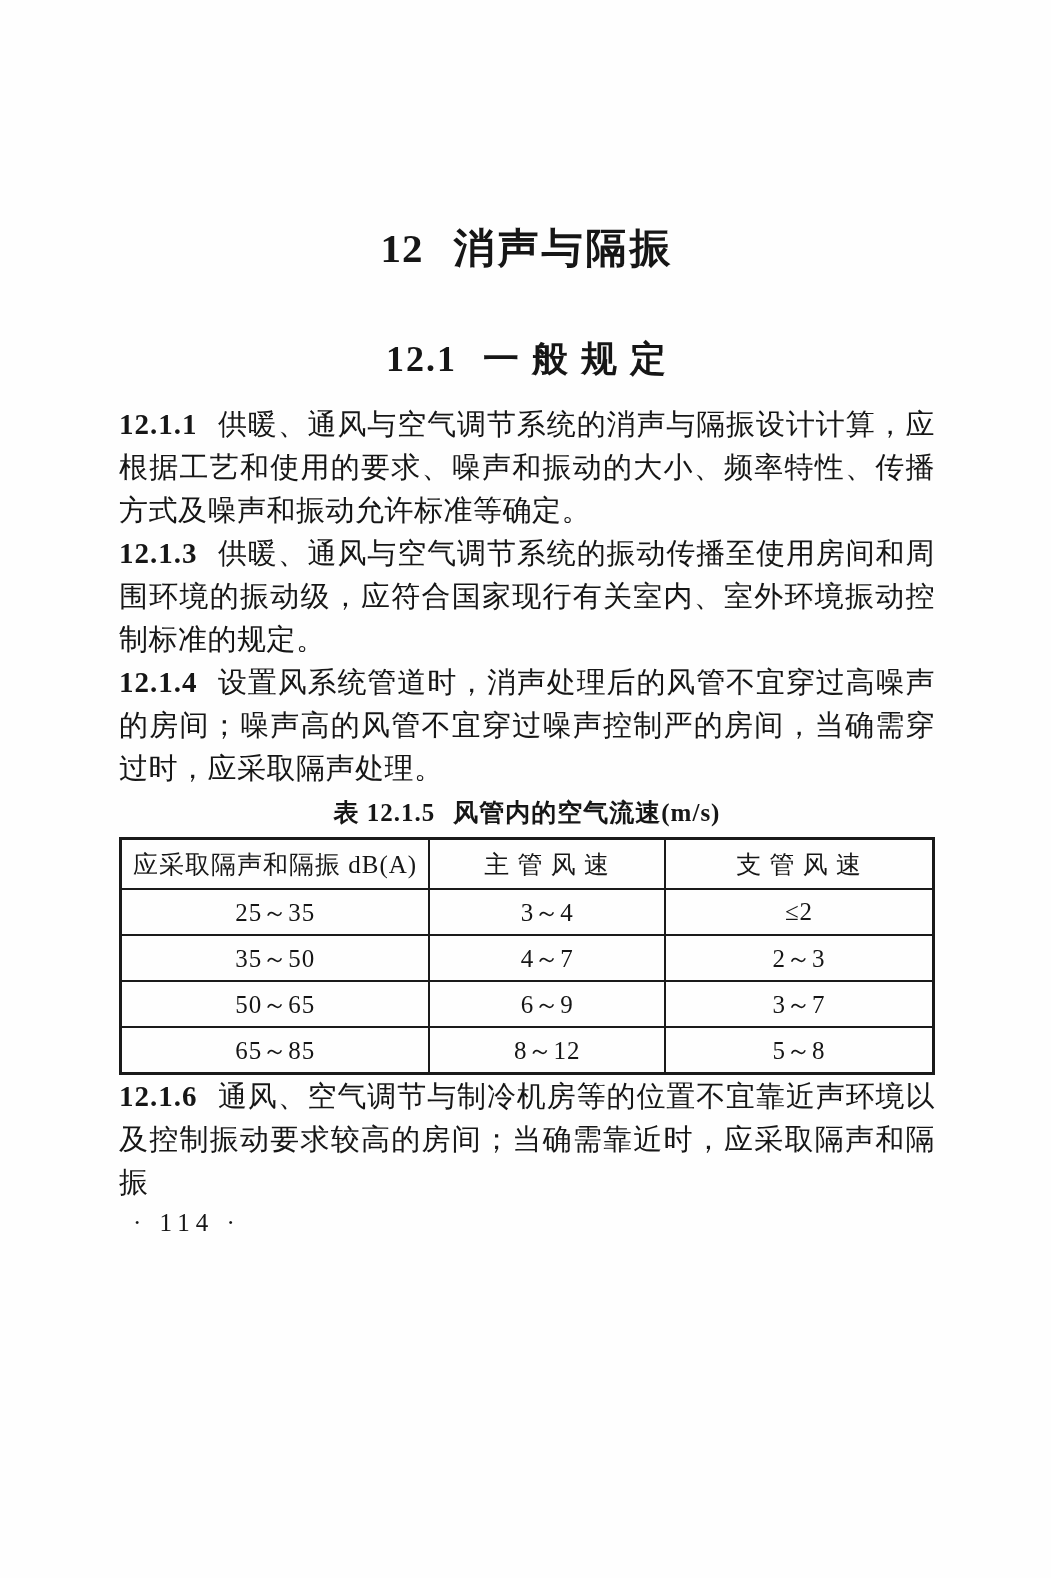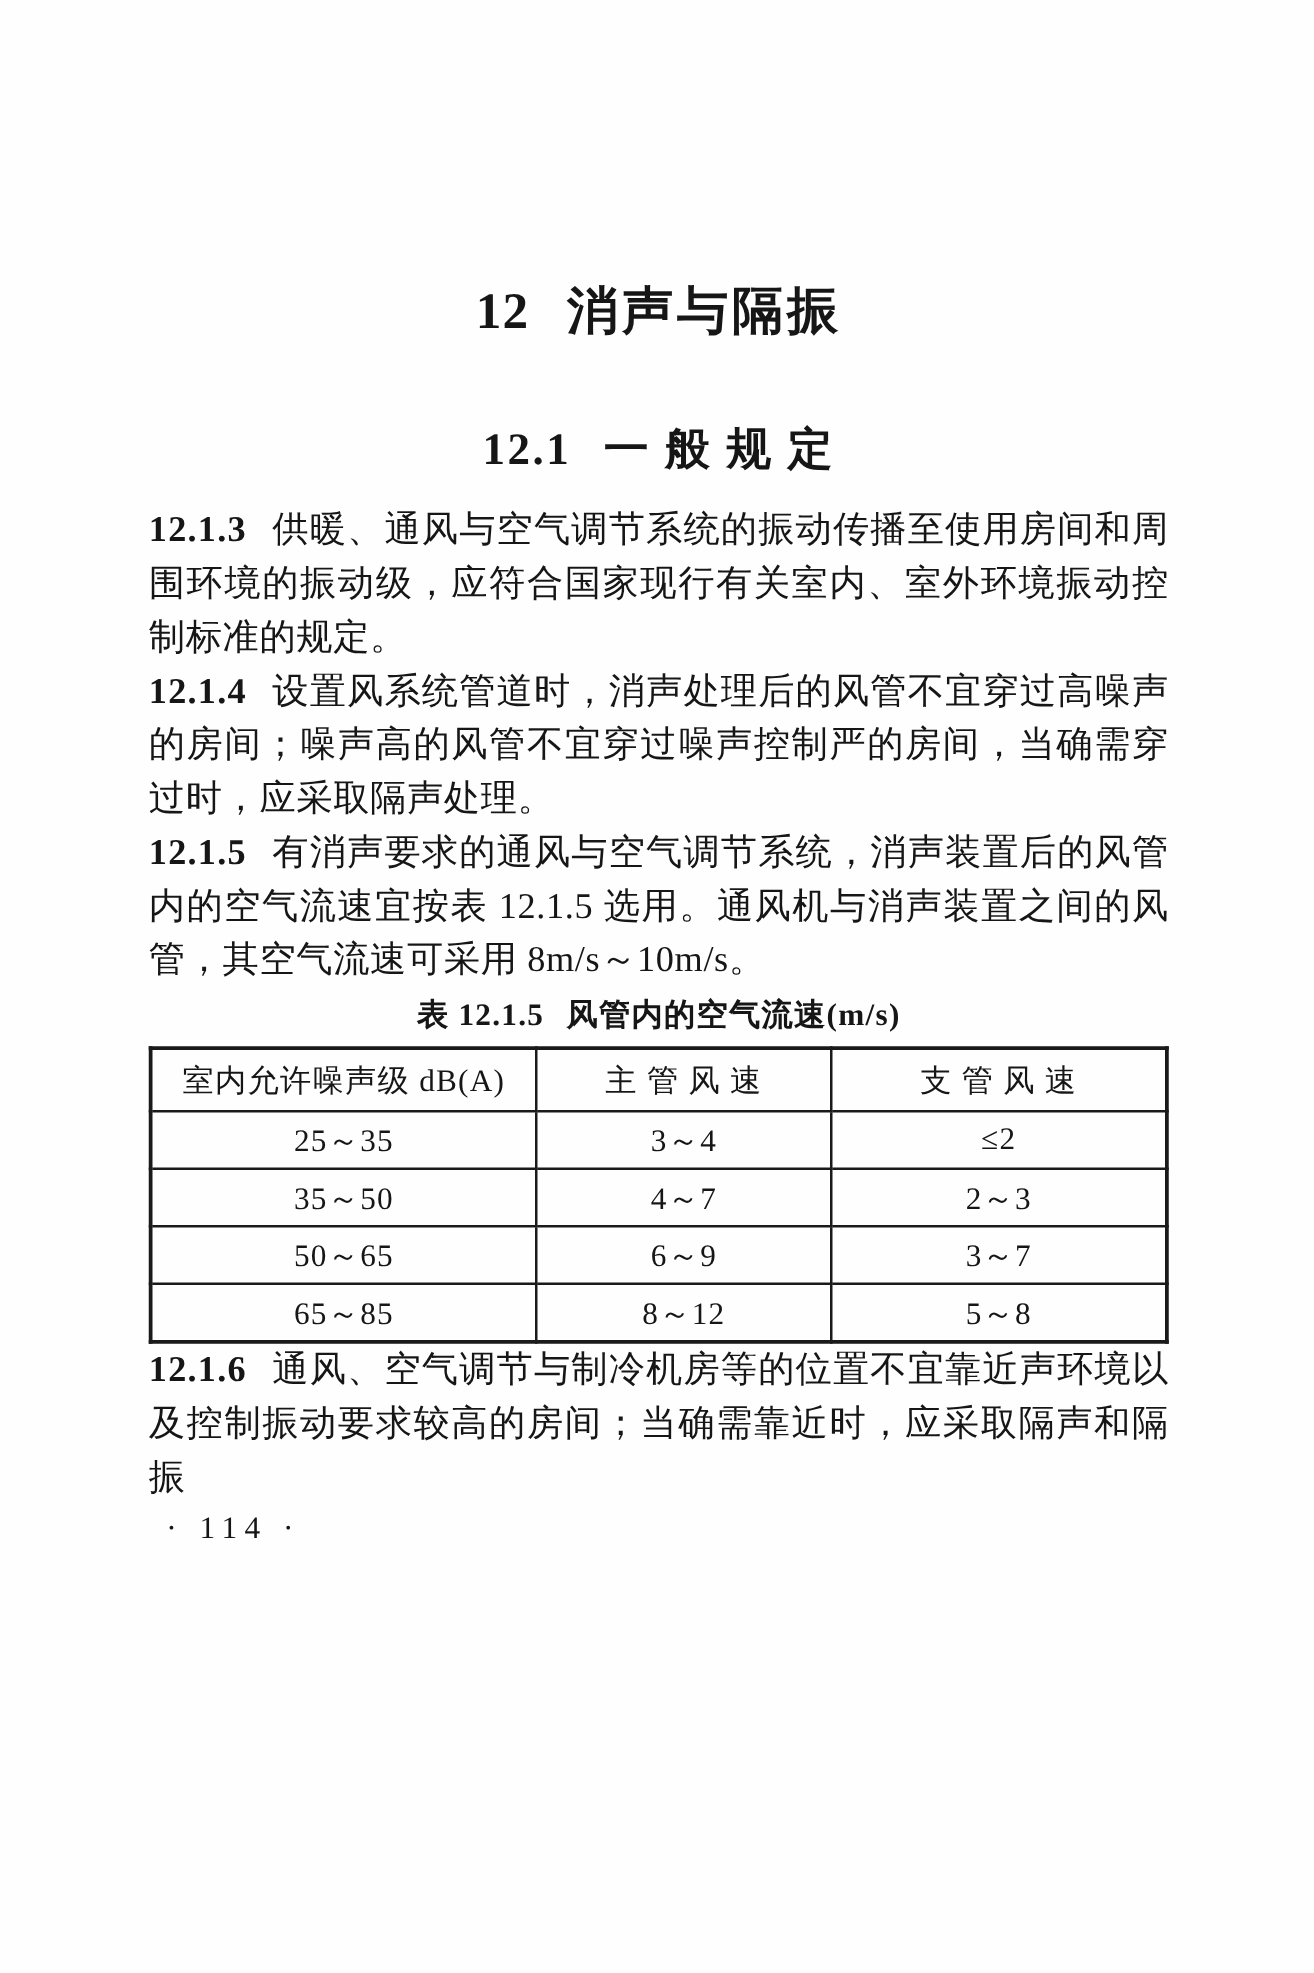--- a/index.html
+++ b/index.html
@@ -102,34 +102,34 @@
 <body>
 
 <div class="page">
 
   <h1 class="chapter-title"><span class="chapter-num">12</span><span>消声与隔振</span></h1>
 
   <h2 class="section-title"><span class="section-num">12.1</span><span>一 般 规 定</span></h2>
 
   <div class="body-text">
 
+    <p class="clause"><span class="clause-num">12.1.1</span><span>供暖、通风与空气调节系统的消声与隔振设计计算，应根据工艺和使用的要求、噪声和振动的大小、频率特性、传播方式及噪声和振动允许标准等确定。</span></p>
 
 
     <p class="clause"><span class="clause-num">12.1.3</span><span>供暖、通风与空气调节系统的振动传播至使用房间和周围环境的振动级，应符合国家现行有关室内、室外环境振动控制标准的规定。</span></p>
 
     <p class="clause"><span class="clause-num">12.1.4</span><span>设置风系统管道时，消声处理后的风管不宜穿过高噪声的房间；噪声高的风管不宜穿过噪声控制严的房间，当确需穿过时，应采取隔声处理。</span></p>
 
-    <p class="clause"><span class="clause-num">12.1.5</span><span>有消声要求的通风与空气调节系统，消声装置后的风管内的空气流速宜按表 12.1.5 选用。通风机与消声装置之间的风管，其空气流速可采用 8m/s～10m/s。</span></p>
 
     <div class="table-caption"><span class="caption-label">表 12.1.5</span><span>风管内的空气流速(m/s)</span></div>
 
     <table class="flow-table">
       <thead>
         <tr>
-          <th class="col-1">室内允许噪声级 dB(A)</th>
+          <th class="col-1">应采取隔声和隔振 dB(A)</th>
           <th class="col-2">主 管 风 速</th>
           <th class="col-3">支 管 风 速</th>
         </tr>
       </thead>
       <tbody>
         <tr>
           <td>25～35</td>
           <td>3～4</td>
           <td>≤2</td>
         </tr>

